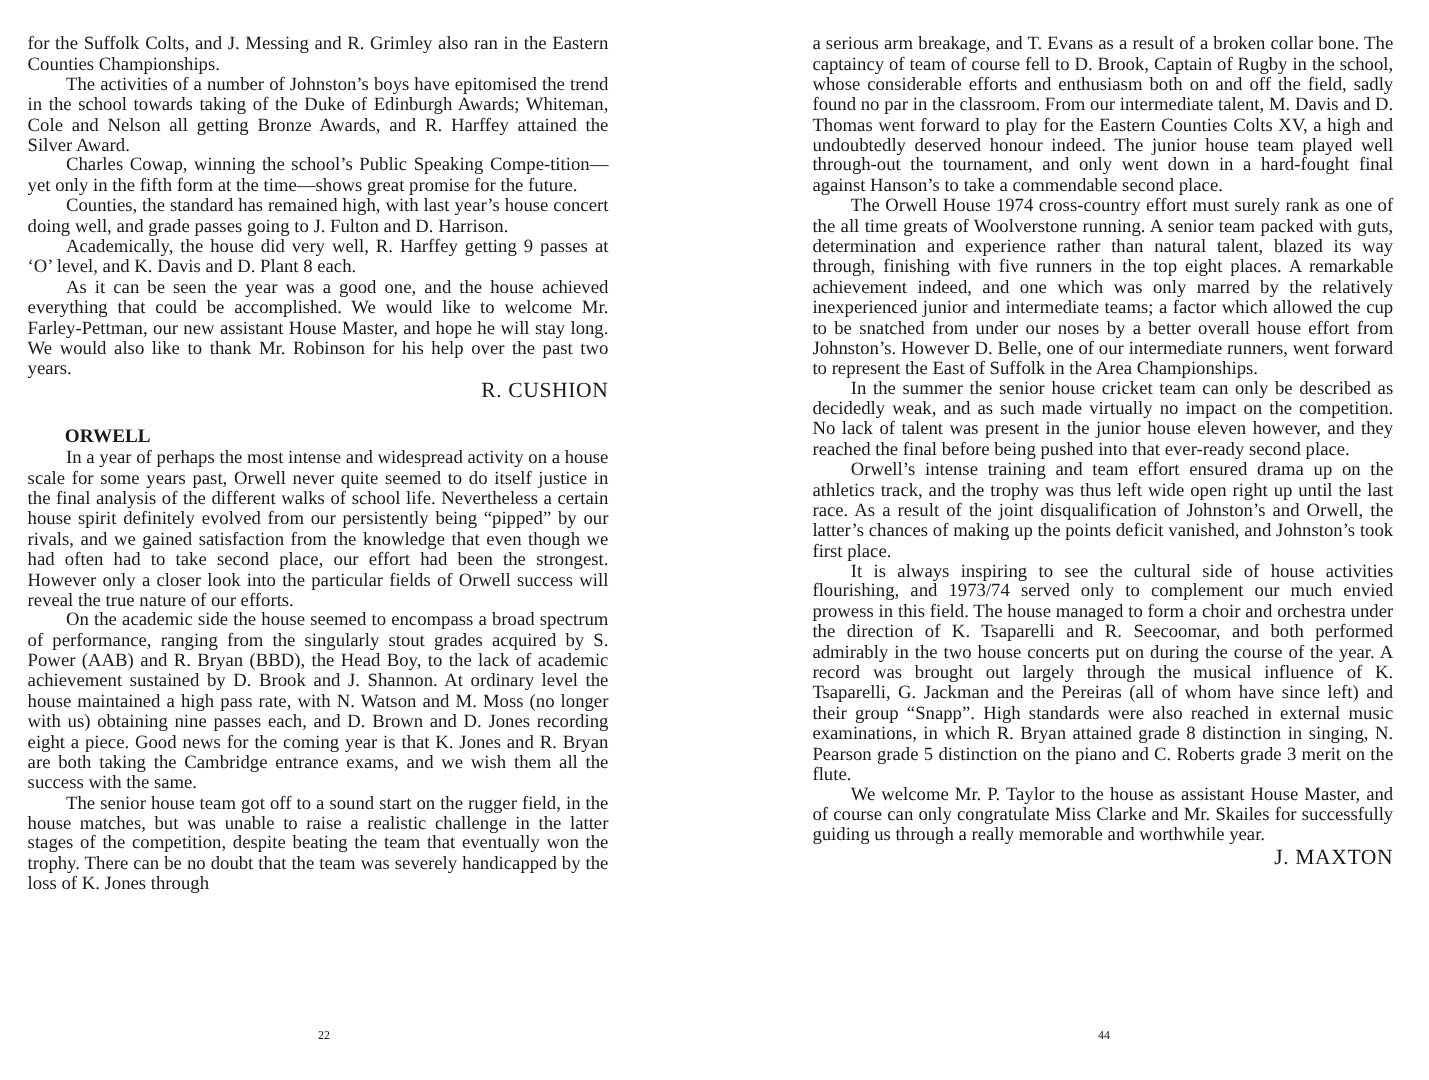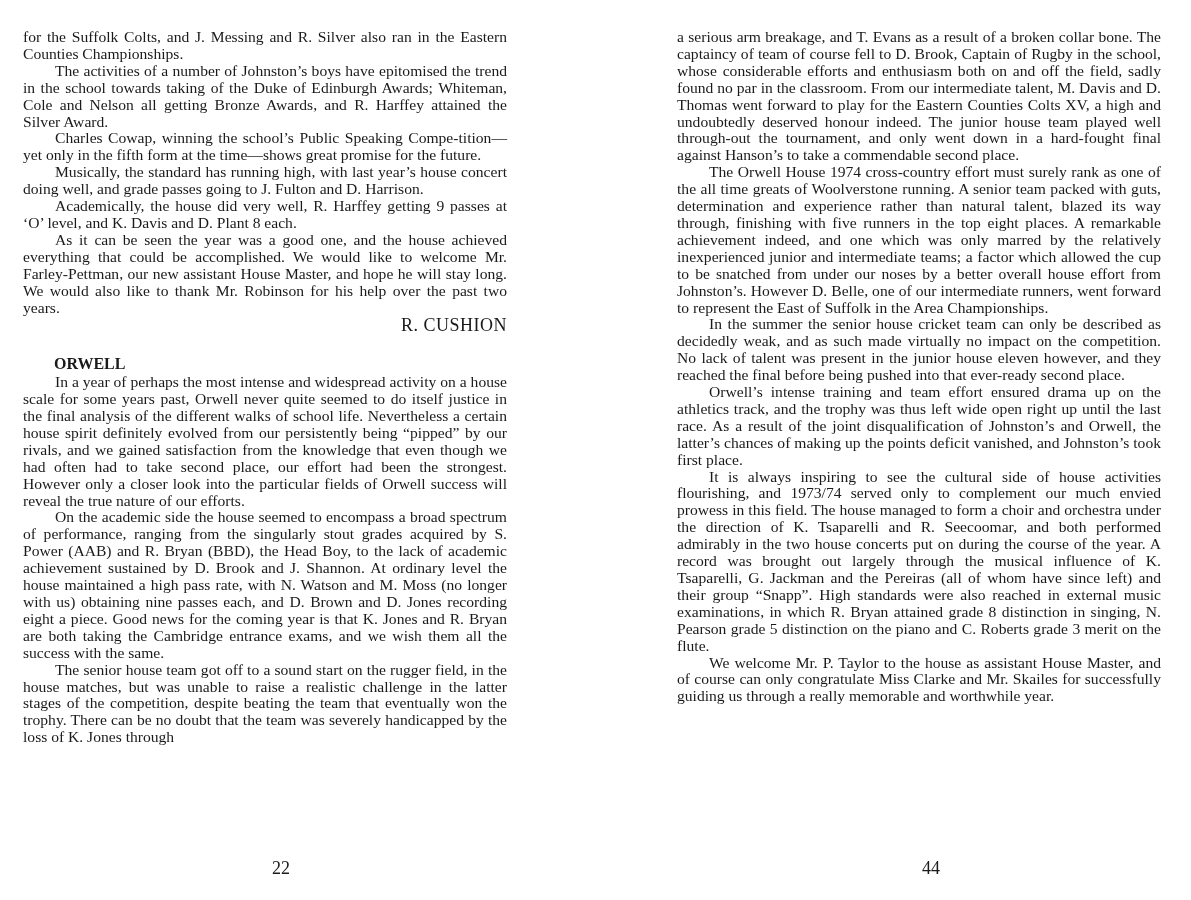--- a/index.html
+++ b/index.html
@@ -42,45 +42,46 @@
     font-size: 16px;
     margin-top: 22px;
     margin-bottom: 1px;
     text-indent: 0;
     margin-left: 31px;
   }
   .page-number {
     position: absolute;
     top: 858px;
     width: 40px;
-    text-align: right;
-    font-size: 18px;
+    text-align: center;
+    font-size: 10px;
   }
   #pagenum-left { left: 250px; }
   #pagenum-right { left: 900px; }
 </style>
 </head>
 <body>
 
 <div class="page" id="page-left">
-  <p class="cont">for the Suffolk Colts, and J. Messing and R. Silver also ran in the Eastern Counties Championships.</p>
+  <p class="cont">for the Suffolk Colts, and J. Messing and R. Grimley also ran in the Eastern Counties Championships.</p>
   <p>The activities of a number of Johnston’s boys have epitomised the trend in the school towards taking of the Duke of Edinburgh Awards; Whiteman, Cole and Nelson all getting Bronze Awards, and R. Harffey attained the Silver Award.</p>
   <p>Charles Cowap, winning the school’s Public Speaking Compe-tition—yet only in the fifth form at the time—shows great promise for the future.</p>
-  <p>Musically, the standard has running high, with last year’s house concert doing well, and grade passes going to J. Fulton and D. Harrison.</p>
+  <p>Counties, the standard has remained high, with last year’s house concert doing well, and grade passes going to J. Fulton and D. Harrison.</p>
   <p>Academically, the house did very well, R. Harffey getting 9 passes at ‘O’ level, and K. Davis and D. Plant 8 each.</p>
   <p>As it can be seen the year was a good one, and the house achieved everything that could be accomplished. We would like to welcome Mr. Farley-Pettman, our new assistant House Master, and hope he will stay long. We would also like to thank Mr. Robinson for his help over the past two years.</p>
   <div class="signature">R. CUSHION</div>
   <div class="section-heading">ORWELL</div>
   <p>In a year of perhaps the most intense and widespread activity on a house scale for some years past, Orwell never quite seemed to do itself justice in the final analysis of the different walks of school life. Nevertheless a certain house spirit definitely evolved from our persistently being “pipped” by our rivals, and we gained satisfaction from the knowledge that even though we had often had to take second place, our effort had been the strongest. However only a closer look into the particular fields of Orwell success will reveal the true nature of our efforts.</p>
   <p>On the academic side the house seemed to encompass a broad spectrum of performance, ranging from the singularly stout grades acquired by S. Power (AAB) and R. Bryan (BBD), the Head Boy, to the lack of academic achievement sustained by D. Brook and J. Shannon. At ordinary level the house maintained a high pass rate, with N. Watson and M. Moss (no longer with us) obtaining nine passes each, and D. Brown and D. Jones recording eight a piece. Good news for the coming year is that K. Jones and R. Bryan are both taking the Cambridge entrance exams, and we wish them all the success with the same.</p>
   <p>The senior house team got off to a sound start on the rugger field, in the house matches, but was unable to raise a realistic challenge in the latter stages of the competition, despite beating the team that eventually won the trophy. There can be no doubt that the team was severely handicapped by the loss of K. Jones through</p>
 </div>
 <div class="page-number" id="pagenum-left">22</div>
 
 <div class="page" id="page-right">
   <p class="cont">a serious arm breakage, and T. Evans as a result of a broken collar bone. The captaincy of team of course fell to D. Brook, Captain of Rugby in the school, whose considerable efforts and enthusiasm both on and off the field, sadly found no par in the classroom. From our intermediate talent, M. Davis and D. Thomas went forward to play for the Eastern Counties Colts XV, a high and undoubtedly deserved honour indeed. The junior house team played well through-out the tournament, and only went down in a hard-fought final against Hanson’s to take a commendable second place.</p>
   <p>The Orwell House 1974 cross-country effort must surely rank as one of the all time greats of Woolverstone running. A senior team packed with guts, determination and experience rather than natural talent, blazed its way through, finishing with five runners in the top eight places. A remarkable achievement indeed, and one which was only marred by the relatively inexperienced junior and intermediate teams; a factor which allowed the cup to be snatched from under our noses by a better overall house effort from Johnston’s. However D. Belle, one of our intermediate runners, went forward to represent the East of Suffolk in the Area Championships.</p>
   <p>In the summer the senior house cricket team can only be described as decidedly weak, and as such made virtually no impact on the competition. No lack of talent was present in the junior house eleven however, and they reached the final before being pushed into that ever-ready second place.</p>
   <p>Orwell’s intense training and team effort ensured drama up on the athletics track, and the trophy was thus left wide open right up until the last race. As a result of the joint disqualification of Johnston’s and Orwell, the latter’s chances of making up the points deficit vanished, and Johnston’s took first place.</p>
   <p>It is always inspiring to see the cultural side of house activities flourishing, and 1973/74 served only to complement our much envied prowess in this field. The house managed to form a choir and orchestra under the direction of K. Tsaparelli and R. Seecoomar, and both performed admirably in the two house concerts put on during the course of the year. A record was brought out largely through the musical influence of K. Tsaparelli, G. Jackman and the Pereiras (all of whom have since left) and their group “Snapp”. High standards were also reached in external music examinations, in which R. Bryan attained grade 8 distinction in singing, N. Pearson grade 5 distinction on the piano and C. Roberts grade 3 merit on the flute.</p>
   <p>We welcome Mr. P. Taylor to the house as assistant House Master, and of course can only congratulate Miss Clarke and Mr. Skailes for successfully guiding us through a really memorable and worthwhile year.</p>
+  <div class="signature">J. MAXTON</div>
 </div>
 <div class="page-number" id="pagenum-right">44</div>
 
 </body></html>

